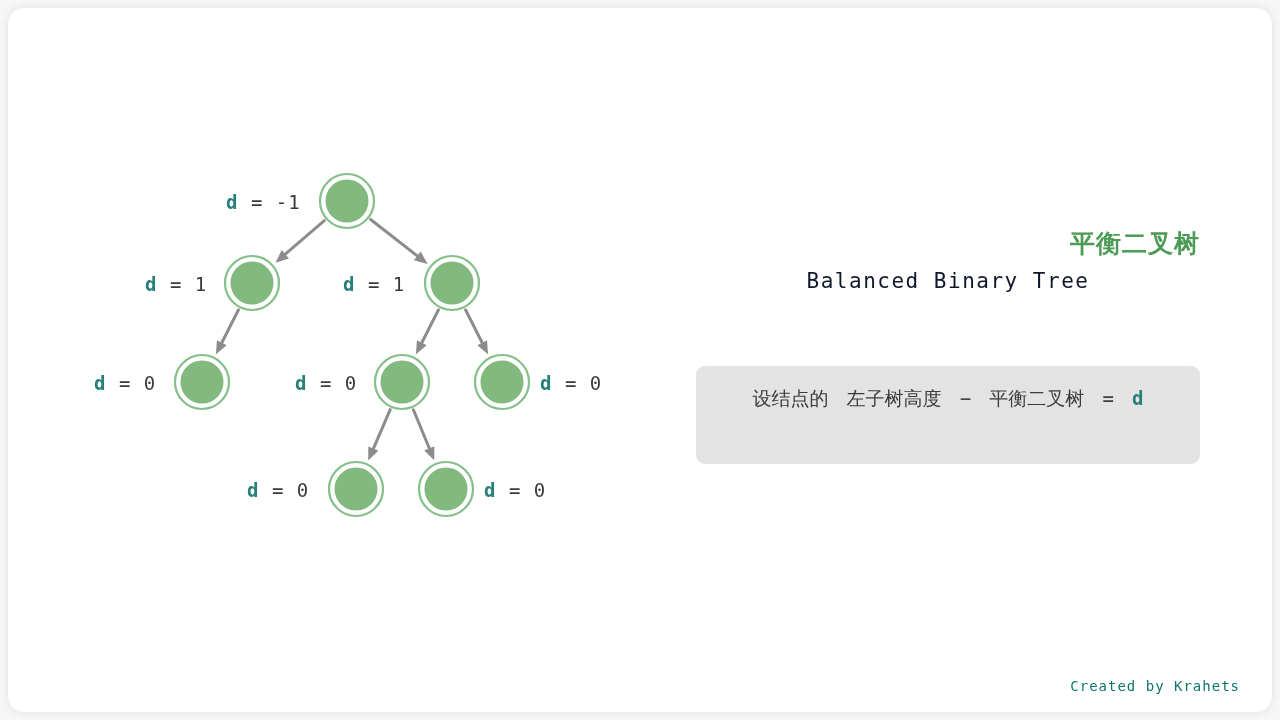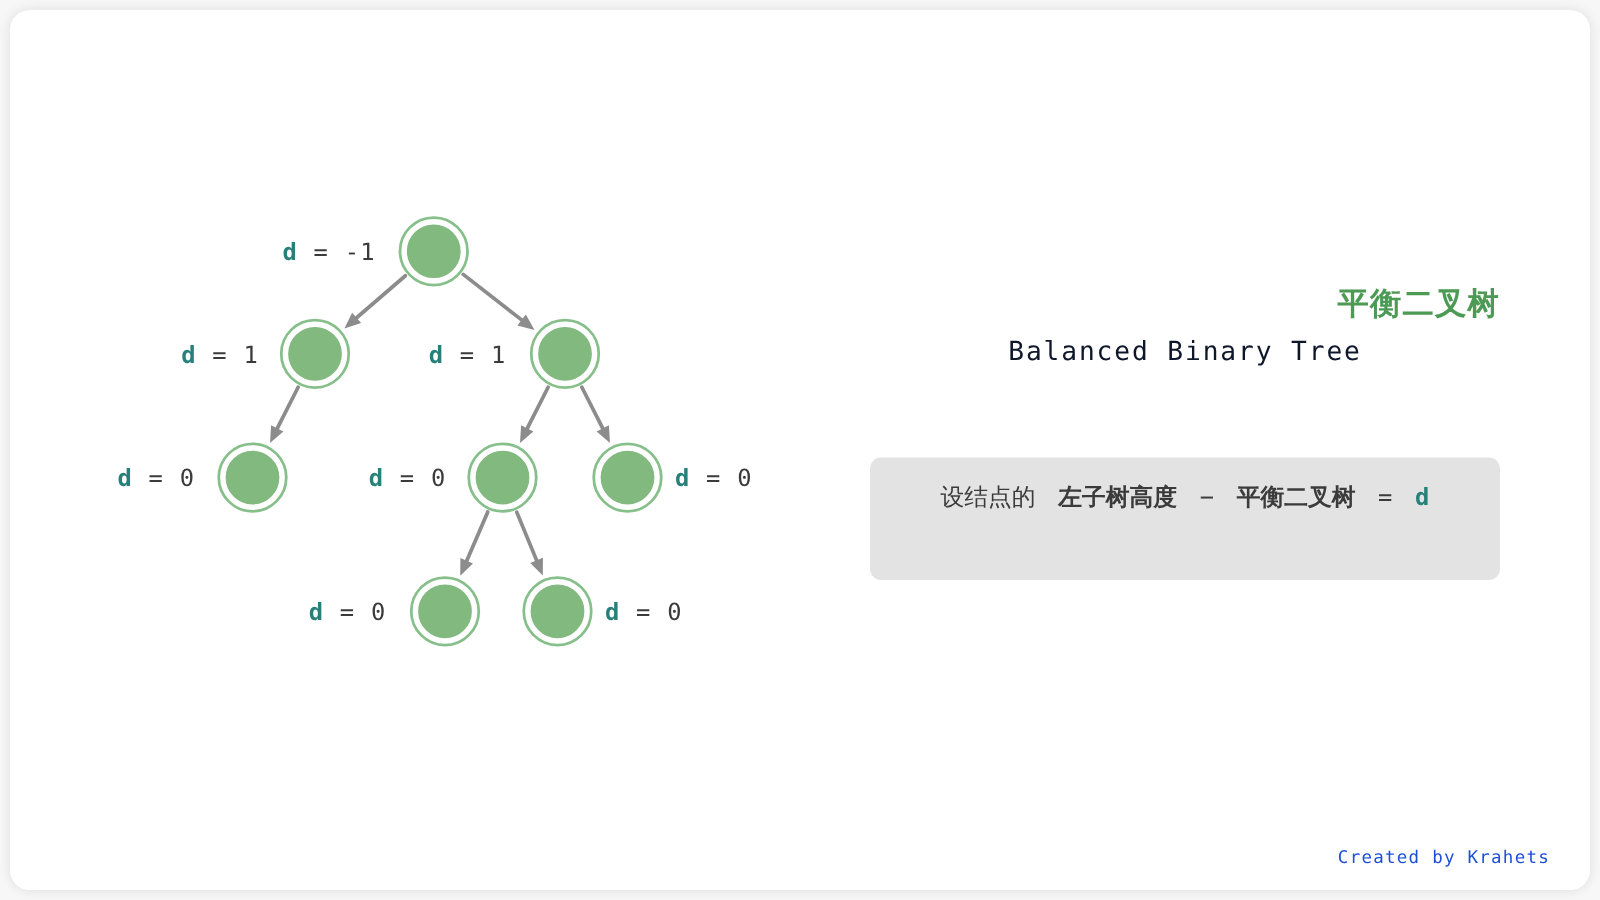--- a/index.html
+++ b/index.html
@@ -109,21 +109,21 @@
     padding: 14px 0 0 0;
   }
   .formula-line {
     text-align: center;
     font-family: "DejaVu Sans", sans-serif;
     font-size: 19px;
     color: #3b3b3b;
     line-height: 36px;
     white-space: nowrap;
   }
-  .formula-line .bold { font-weight: bold; text-align: right; }
+  .formula-line .bold { font-weight: normal; text-align: right; }
   .formula-line .d {
     color: #27807a;
     font-weight: bold;
     font-family: "DejaVu Sans Mono", monospace;
   }
   .formula-line .mono {
     font-family: "DejaVu Sans Mono", monospace;
   }
   .formula-line .bar {
     color: #4a4a4a;
@@ -131,21 +131,21 @@
     font-weight: 300;
   }
 
   
   #footer {
     position: absolute;
     right: 40px;
     bottom: 26px;
     font-family: "DejaVu Sans Mono", monospace;
     font-size: 14px;
-    color: #1d4ed8;
+    color: #0f766e;
     letter-spacing: 1px;
   }
 </style>
 </head>
 <body>
 
 <div id="page">
   <div class="card"></div>
 
   <svg id="tree-svg" viewBox="0 0 1280 720" xmlns="http://www.w3.org/2000/svg">

